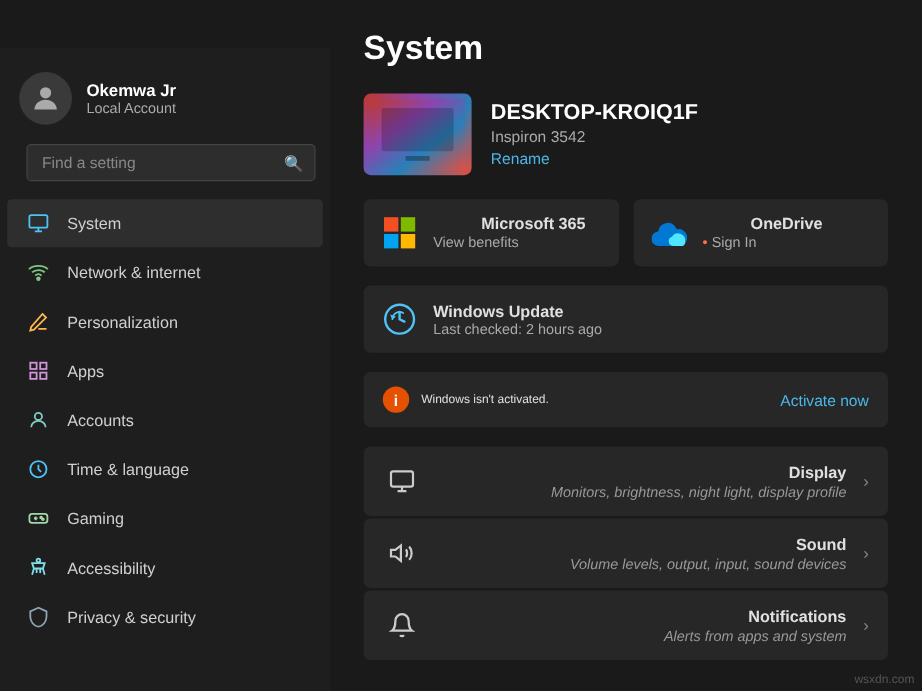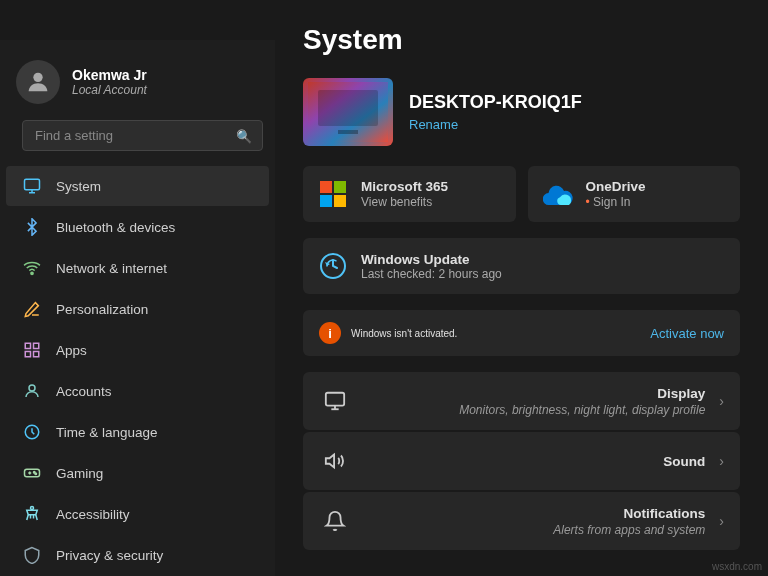--- a/index.html
+++ b/index.html
@@ -55,21 +55,20 @@
 
     .user-name {
       font-size: 14px;
       font-weight: 600;
       color: #ffffff;
     }
 
     .user-type {
       font-size: 12px;
       color: #aaaaaa;
-      font-style: italic;
     }
 
     .search-box {
       margin: 0 12px 10px;
       position: relative;
       padding-left: 10px;
     }
 
     .search-input {
       width: 100%;
@@ -226,20 +225,21 @@
       display: flex;
       align-items: center;
       justify-content: center;
       flex-shrink: 0;
     }
 
     .service-info .service-name {
       font-size: 13.5px;
       font-weight: 600;
       color: #e0e0e0;
+      margin-left: 40px;
     }
 
     .service-info .service-sub {
       font-size: 12px;
       color: #aaa;
       margin-top: 1px;
     }
     .service-info .service-sub.dot::before {
       content: '• ';
       color: #ff7043;
@@ -405,28 +405,20 @@
       <span class="nav-icon icon-system">
         <svg width="18" height="18" viewBox="0 0 24 24" fill="#4fc3f7">
             <rect x="2" y="3" width="20" height="14" rx="2" fill="none" stroke="#4fc3f7" stroke-width="2"></rect>
             <line x1="8" y1="21" x2="16" y2="21" stroke="#4fc3f7" stroke-width="2"></line>
             <line x1="12" y1="17" x2="12" y2="21" stroke="#4fc3f7" stroke-width="2"></line>
           </svg>
       </span>
       <span>System</span>
     </li>
 
-    <li class="nav-item">
-      <span class="nav-icon icon-bluetooth">
-        <svg width="18" height="18" viewBox="0 0 24 24" fill="none" stroke="#64b5f6" stroke-width="2">
-            <polyline points="6.5 6.5 17.5 17.5 12 23 12 1 17.5 6.5 6.5 17.5"></polyline>
-          </svg>
-      </span>
-      <span>Bluetooth &amp; devices</span>
-    </li>
 
     <li class="nav-item">
       <span class="nav-icon icon-network">
         <svg width="18" height="18" viewBox="0 0 24 24" fill="none" stroke="#81c784" stroke-width="2">
             <path d="M1.5 8.5C6 3.5 18 3.5 22.5 8.5"></path>
             <path d="M5 12c3.5-3.5 11-3.5 14 0"></path>
             <path d="M8.5 15.5c2-2 5-2 7 0"></path>
             <circle cx="12" cy="19" r="1.5" fill="#81c784"></circle>
           </svg>
       </span>
@@ -528,20 +520,21 @@
             <stop offset="100%" style="stop-color:#e74c3c"></stop>
           </linearGradient>
         </defs>
         <rect width="80" height="60" fill="url(#dg)"></rect>
         <rect x="10" y="8" width="60" height="36" rx="2" fill="rgba(0,0,0,0.2)"></rect>
         <rect x="30" y="48" width="20" height="4" fill="rgba(0,0,0,0.3)"></rect>
       </svg>
     </div>
     <div class="device-info">
       <div class="device-name">DESKTOP-KROIQ1F</div>
+      <div class="device-model">Inspiron 3542</div>
       <a class="rename-link">Rename</a>
     </div>
   </div>
 
   <div class="services-row">
 
     <div class="service-card">
       <div class="service-icon">
         <svg width="28" height="28" viewBox="0 0 28 28">
           <rect x="1" y="1" width="12" height="12" fill="#f25022"></rect>
@@ -611,20 +604,21 @@
     <div class="settings-item">
       <div class="settings-item-icon">
         <svg width="22" height="22" viewBox="0 0 24 24" fill="none" stroke="#ccc" stroke-width="2">
           <polygon points="11 5 6 9 2 9 2 15 6 15 11 19 11 5"></polygon>
           <path d="M15.5 8.5c1.5 1.5 1.5 5.5 0 7"></path>
           <path d="M18.5 6c3 3 3 9 0 12"></path>
         </svg>
       </div>
       <div class="settings-item-info">
         <div class="settings-item-title">Sound</div>
+        <div class="settings-item-sub">Volume levels, output, input, sound devices</div>
       </div>
       <span class="chevron">›</span>
     </div>
 
     <div class="settings-item">
       <div class="settings-item-icon">
         <svg width="22" height="22" viewBox="0 0 24 24" fill="none" stroke="#ccc" stroke-width="2">
           <path d="M18 8A6 6 0 006 8c0 7-3 9-3 9h18s-3-2-3-9"></path>
           <path d="M13.73 21a2 2 0 01-3.46 0"></path>
         </svg>

